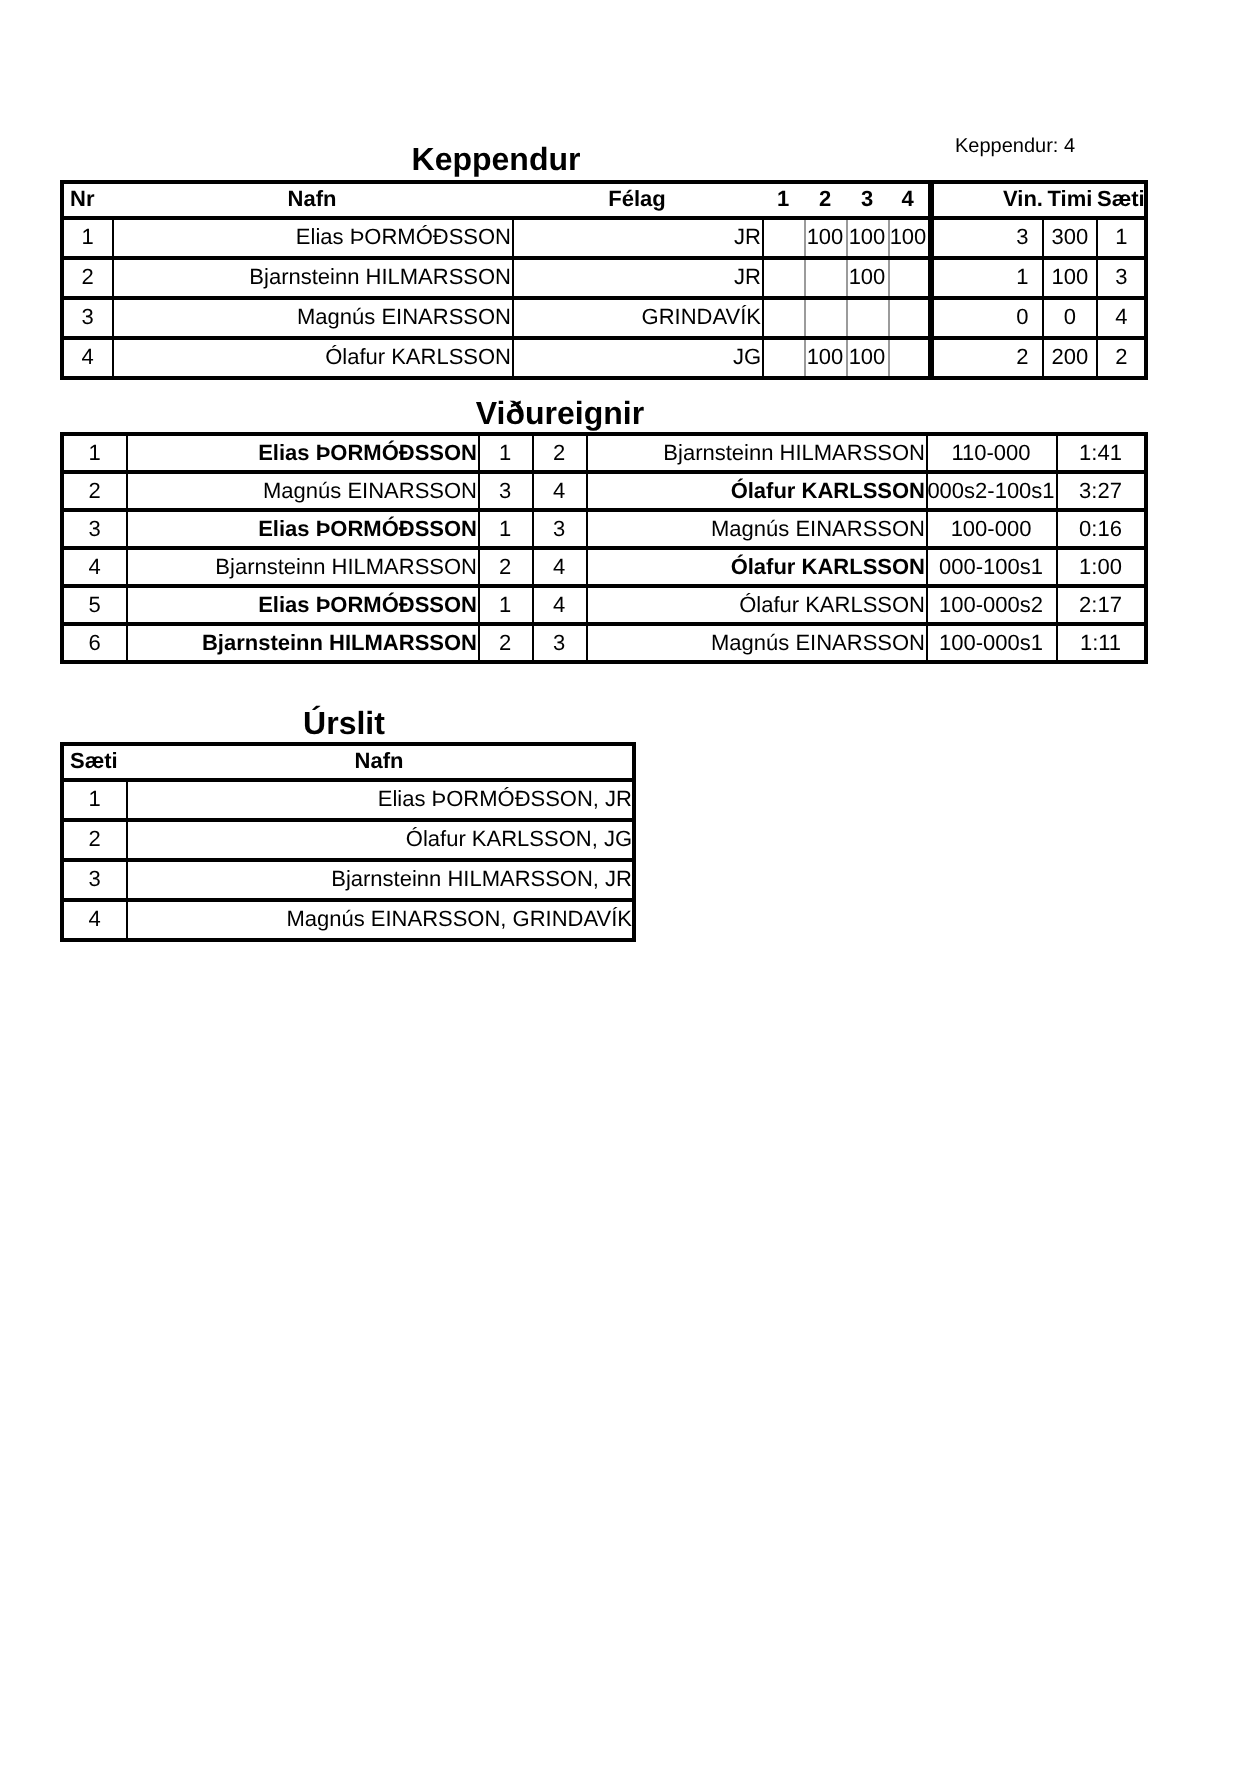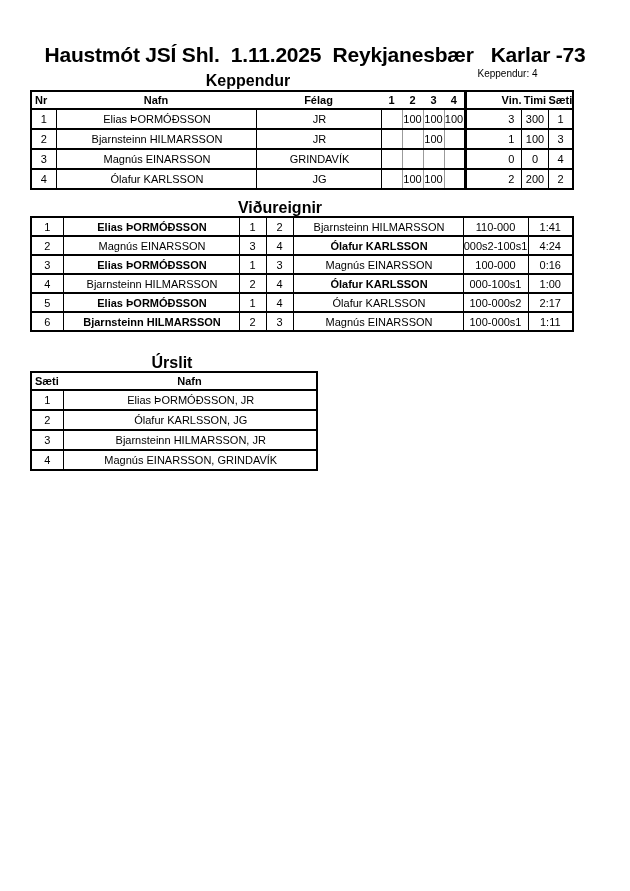--- a/index.html
+++ b/index.html
@@ -27,32 +27,31 @@
 
   table { border:2px solid #000; }
   td { border-top:2px solid #000; border-left:1px solid #000; font-size:11px; padding:0; overflow:hidden; white-space:nowrap; }
   th { border:none; font-size:11px; font-weight:bold; padding:0; white-space:nowrap; overflow:visible; }
   .t1 td, .t3 td { height:18px; }
   .t2 td { height:17px; }
   .t1 th, .t3 th { height:16px;margin-left:22px; }
   .t2 th { height:14px; }
 
   .c { text-align:center; }
-  .l { text-align:center; padding-left:2px; }
+  .l { text-align:right; padding-left:2px; }
   .hl { text-align:left; padding-left:3px; }
   td.gray { border-left:1px solid #9b9b9b; }
   td.thick, th.thick { border-left:3px solid #000;padding-left:35px; }
   .b { font-weight:bold; }
 </style>
 </head>
 <body>
 
 <div class="page">
 
-  <div class="main-title">Haustmót JSÍ Shl.  1.11.2025  Reykjanesbær   Karlar -73</div>
   <div class="count-label">Keppendur: 4</div>
 
   <div class="tbl-title t1-title">Keppendur</div>
 
   <table class="t1">
     <colgroup>
       <col style="width:25px">
         <col style="width:200px">
         <col style="width:125px">
       <col style="width:21px">
@@ -149,21 +148,21 @@
       <td class="c">110-000</td>
       <td class="c">1:41</td>
     </tr>
     <tr>
       <td class="c">2</td>
       <td class="l">Magnús EINARSSON</td>
       <td class="c">3</td>
       <td class="c">4</td>
       <td class="l b">Ólafur KARLSSON</td>
       <td class="c">000s2-100s1</td>
-      <td class="c">4:24</td>
+      <td class="c">3:27</td>
     </tr>
     <tr>
       <td class="c">3</td>
       <td class="l b">Elias ÞORMÓÐSSON</td>
       <td class="c">1</td>
       <td class="c">3</td>
       <td class="l">Magnús EINARSSON</td>
       <td class="c">100-000</td>
       <td class="c">0:16</td>
     </tr>

